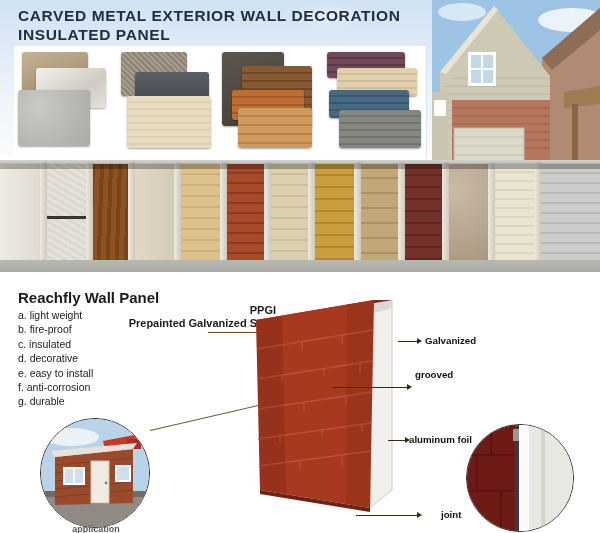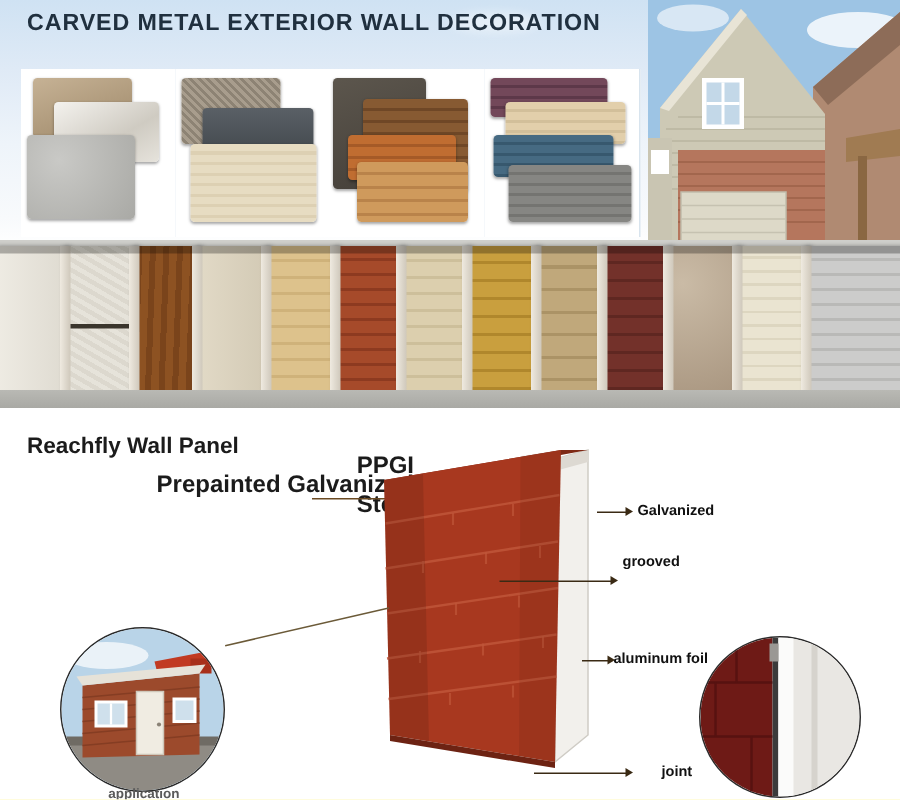--- a/index.html
+++ b/index.html
@@ -1,21 +1,21 @@
 <!DOCTYPE html>
 <html><head>
 <meta charset="utf-8">
 <style>
   html,body{margin:0;padding:0;}
   body{
     width:600px;height:533px;overflow:hidden;
     font-family:"Liberation Sans",sans-serif;
     background:#ffffff;
   }
-  #page{position:relative;width:600px;height:533px;overflow:hidden;background:#fef9c3;}
+  #page{position:relative;width:600px;height:533px;overflow:hidden;background:#bef264;}
 
   
   .header{position:absolute;left:0;top:0;width:600px;height:165px;
     background:linear-gradient(180deg,#cfe2f3 0%,#dfeaf6 28%,#eef4fa 58%,#f8fafc 88%,#ffffff 100%);
     overflow:hidden;}
   .cloud{position:absolute;border-radius:50%;background:rgba(255,255,255,.75);filter:blur(3px);}
 
   .title{position:absolute;left:18px;top:6px;width:430px;
     font-size:15.5px;font-weight:bold;letter-spacing:.6px;line-height:19px;
     color:#20303f;}
@@ -39,21 +39,21 @@
     background:linear-gradient(180deg,#b9b9b4,#a9a9a4);}
 
   
   .body{position:absolute;left:0;top:272px;width:600px;height:261px;background:#fff;}
 
   .feat-title{position:absolute;left:18px;top:17px;font-size:15px;font-weight:bold;color:#1b1b1b;}
   .feat-list{position:absolute;left:18px;top:36px;font-size:10.5px;color:#1b1b1b;line-height:14.4px;}
   .feat-list div{white-space:nowrap;}
 
   .ppgi{position:absolute;left:96px;top:32px;width:180px;text-align:right;
-    font-size:16px;font-weight:bold;color:#1b1b1b;line-height:13px;}
+    font-size:11px;font-weight:bold;color:#1b1b1b;line-height:13px;}
   .ppgi-line{position:absolute;left:208px;top:60px;width:56px;height:1px;background:#6b4a22;}
 
   
   .panel3d{position:absolute;left:242px;top:22px;width:180px;height:225px;}
 
   
   .callout{position:absolute;font-size:9.7px;font-weight:bold;color:#111;white-space:nowrap;}
   .lead{position:absolute;height:1px;background:#3a2a14;}
   .arrow{position:absolute;width:0;height:0;border-top:3px solid transparent;
     border-bottom:3px solid transparent;border-left:5px solid #3a2a14;}
@@ -72,20 +72,21 @@
 
 <div id="page">
 
   <div class="header">
     <div class="cloud" style="left:470px;top:18px;width:90px;height:26px;"></div>
     <div class="cloud" style="left:520px;top:40px;width:70px;height:18px;"></div>
     <div class="cloud" style="left:300px;top:8px;width:60px;height:14px;opacity:.5;"></div>
 
     <div class="title">
       <div>CARVED METAL EXTERIOR WALL DECORATION</div>
+      <div>INSULATED PANEL</div>
     </div>
 
     <div class="swgroup" style="left:14px;">
       <div class="sw" style="left:8px;top:6px;width:66px;height:40px;background:linear-gradient(160deg,#c6b295,#9d8768);"></div>
       <div class="sw" style="left:22px;top:22px;width:70px;height:40px;background:linear-gradient(150deg,#f4f2ee,#cfcbc2 60%,#e6e3dc);"></div>
       <div class="sw" style="left:4px;top:44px;width:72px;height:56px;background:radial-gradient(circle at 30% 30%,#c9c9c6,#a9a9a5);"></div>
     </div>
 
     <div class="swgroup" style="left:117px;">
       <div class="sw" style="left:4px;top:6px;width:66px;height:44px;background:repeating-linear-gradient(45deg,#a89d8d,#a89d8d 2px,#8d8374 2px,#8d8374 4px);"></div>
@@ -211,20 +212,29 @@
     <div class="pan" style="left:534px;width:70px;background:repeating-linear-gradient(180deg,#cccccb,#cccccb 8px,#b9b9b7 8px,#b9b9b7 10px);">
         <div class="edge"></div>
         <div class="cap"></div>
       </div>
     <div class="ground"></div>
   </div>
 
   <div class="body">
 
     <div class="feat-title">Reachfly Wall Panel</div>
+    <div class="feat-list">
+      <div>a. light weight</div>
+      <div>b. fire-proof</div>
+      <div>c. insulated</div>
+      <div>d. decorative</div>
+      <div>e. easy to install</div>
+      <div>f. anti-corrosion</div>
+      <div>g. durable</div>
+    </div>
 
     <div class="ppgi">
       <div>PPGI</div>
       <div>Prepainted Galvanized Steel</div>
     </div>
     <div class="ppgi-line"></div>
 
     <div class="panel3d">
       <svg width="180" height="225" viewBox="0 0 180 225">
 

